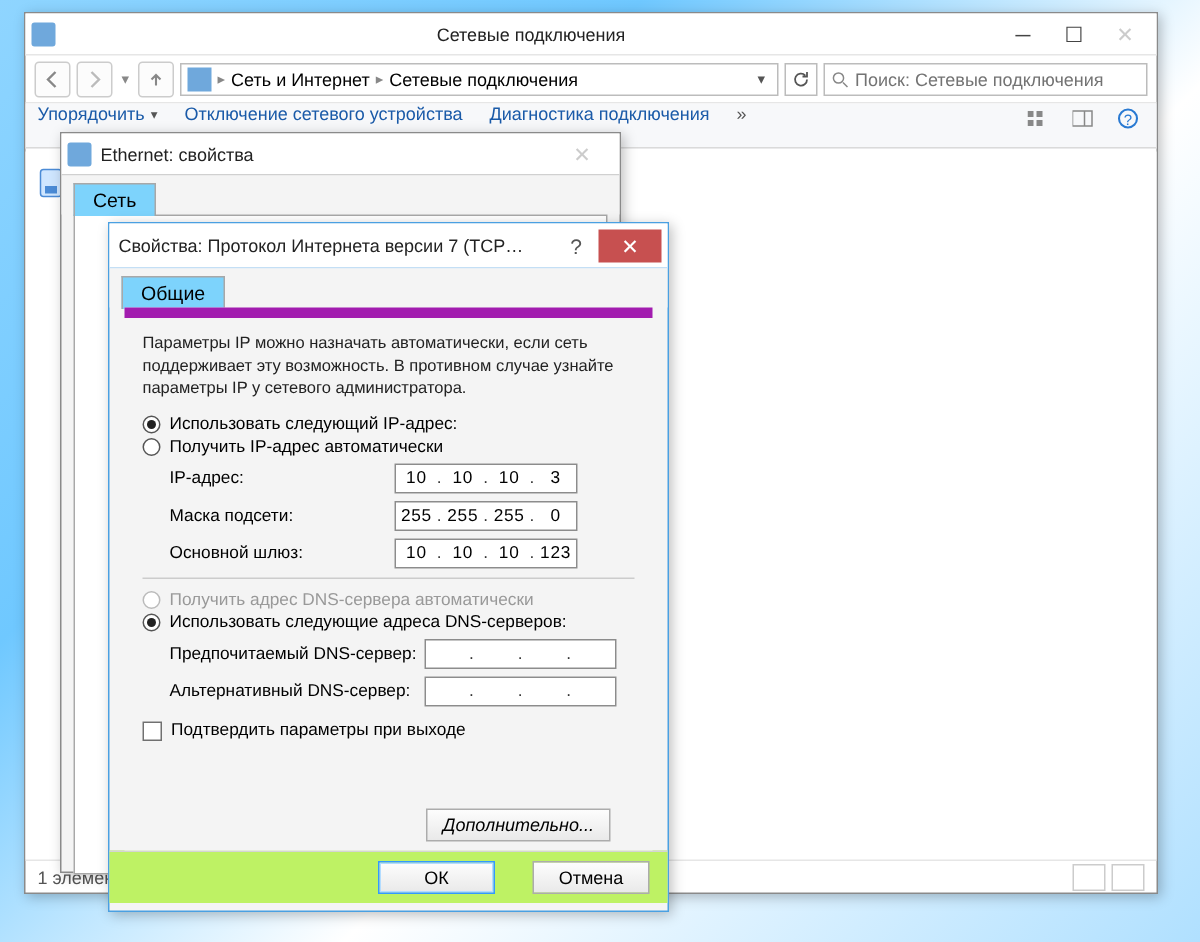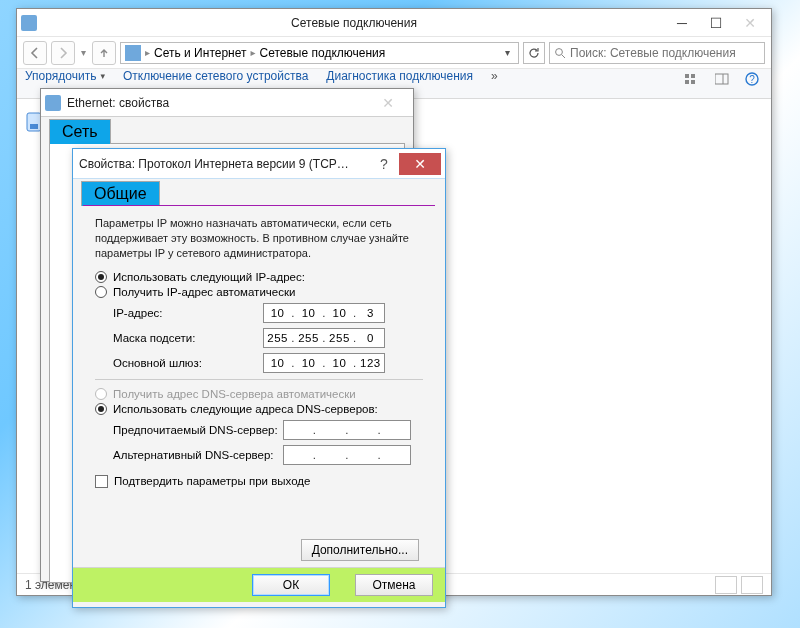--- a/index.html
+++ b/index.html
@@ -32,47 +32,47 @@
 .cmdbar .right { margin-left: auto; display: flex; gap: 8px; align-items: center; }
 .cmdbar .rt { width: 22px; height: 20px; border: 1px solid transparent; display: inline-flex; align-items: center; justify-content: center; color: #555; }
 #explorer .content { position: absolute; left: 0; right: 0; top: 92px; bottom: 22px; background: #fff; }
 #explorer .status { position: absolute; left: 0; right: 0; bottom: 0; height: 22px; border-top: 1px solid #e6e6e6; display: flex; align-items: center; padding: 0 8px; color: #555; gap: 22px; }
 #explorer .status .rightview { margin-left: auto; display: flex; gap: 4px; }
 #explorer .status .rightview .vb { width: 22px; height: 18px; border: 1px solid #ccc; }
 
 #ethwin { left: 40px; top: 88px; width: 374px; height: 494px; background: #f4f4f4; }
 #ethwin .titlebar { background: #fff; }
 .tabstrip { height: 26px; display: flex; align-items: flex-end; padding: 0 8px; background: #f4f4f4; }
-.tab { border: 1px solid #a8a8a8; border-bottom: none; background: #0ea5e9; padding: 3px 12px; font-size: 16px; margin-right: 2px; position: relative; top: 1px; }
+.tab { border: 1px solid #a8a8a8; border-bottom: none; background: #7dd3fc; padding: 3px 12px; font-size: 13px; margin-right: 2px; position: relative; top: 1px; }
 .tabbody { margin: 0 8px 8px 8px; border: 1px solid #a8a8a8; background: #fff; height: 440px; }
 
 #ipdlg { left: 72px; top: 148px; width: 374px; height: 460px; background: #f4f4f4; border: 1px solid #4aa0e2; }
 #ipdlg .titlebar { background: #fff; height: 30px; border-bottom: 1px solid #c4dff5; }
 #ipdlg .titlebar .title { text-align: left; padding-left: 2px; white-space: nowrap; overflow: hidden; text-overflow: ellipsis; }
 #ipdlg .qmark { width: 30px; display: flex; align-items: center; justify-content: center; color: #555; font-size: 14px; }
 #ipdlg .tabstrip { padding-top: 6px; }
-#ipdlg .tabbody2 { margin: 0 10px; border-top: 1px solid #a21caf; background: #f4f4f4; padding: 10px 12px 6px 12px; height: 362px; position: relative; }
+#ipdlg .tabbody2 { margin: 0 10px; border-top: 7px solid #a21caf; background: #f4f4f4; padding: 10px 12px 6px 12px; height: 362px; position: relative; }
 .desc { font-size: 11px; color: #222; line-height: 1.35; margin-bottom: 10px; }
 .radio { display: flex; align-items: center; gap: 6px; margin: 3px 0; font-size: 11.5px; }
 .radio .r { width: 12px; height: 12px; border: 1px solid #555; border-radius: 50%; display: inline-flex; align-items: center; justify-content: center; background: #fff; }
 .radio .r.sel::after { content: ""; width: 6px; height: 6px; background: #222; border-radius: 50%; }
 .radio.dis { color: #999; }
 .radio.dis .r { border-color: #bbb; }
 .fieldrow { display: flex; align-items: center; margin: 5px 0 5px 18px; font-size: 11.5px; }
 .fieldrow .lbl { width: 150px; }
 .ipbox { width: 122px; height: 20px; border: 1px solid #8c8c8c; background: #fff; display: flex; align-items: center; justify-content: space-around; font-size: 11.5px; letter-spacing: 0.5px; }
 .ipbox .oct { width: 30px; text-align: center; }
 .ipbox .dot { color: #333; }
 .hr { border: none; border-top: 1px solid #ccc; margin: 6px 0 8px 0; }
 .chkrow { display: flex; align-items: center; gap: 6px; font-size: 11.5px; margin-top: 10px; }
 .chk { width: 13px; height: 13px; border: 1px solid #707070; background: #fff; }
 .btn { height: 22px; min-width: 78px; padding: 0 10px; border: 1px solid #acacac; background: linear-gradient(#fdfdfd,#e9e9e9); font-size: 12px; display: inline-flex; align-items: center; justify-content: center; }
 .btn.default { border: 1px solid #3399ff; box-shadow: 0 0 0 1px #b3dcff inset; }
 .dlgbtns { display: flex; gap: 25px; justify-content: flex-end; padding: 6px 12px; border-top: 1px solid #d4d4d4; background: #bef264; }
-.advbtn { position: absolute; right: 16px; bottom: 6px; }
+.advbtn { position: absolute; right: 28px; bottom: 6px; font-style: italic; }
 </style>
 </head>
 <body>
 
 <div id="explorer" class="win">
   <div class="titlebar">
     <span class="icon"></span>
     <span class="title">Сетевые подключения</span>
     <div class="winbtns">
       <div class="winbtn">─</div>
@@ -176,21 +176,21 @@
     </div>
   </div>
   <div class="tabstrip">
     <div class="tab">Сеть</div>
   </div>
   <div class="tabbody"></div>
 </div>
 
 <div id="ipdlg" class="win">
   <div class="titlebar">
-    <span class="title">Свойства: Протокол Интернета версии 9 (TCP…</span>
+    <span class="title">Свойства: Протокол Интернета версии 7 (TCP…</span>
     <div class="qmark">?</div>
     <div class="winbtn close">✕</div>
   </div>
   <div class="tabstrip">
     <div class="tab">Общие</div>
   </div>
   <div class="tabbody2">
     <div class="desc">Параметры IP можно назначать автоматически, если сеть поддерживает эту возможность. В противном случае узнайте параметры IP у сетевого администратора.</div>
 
     <div class="radio">

